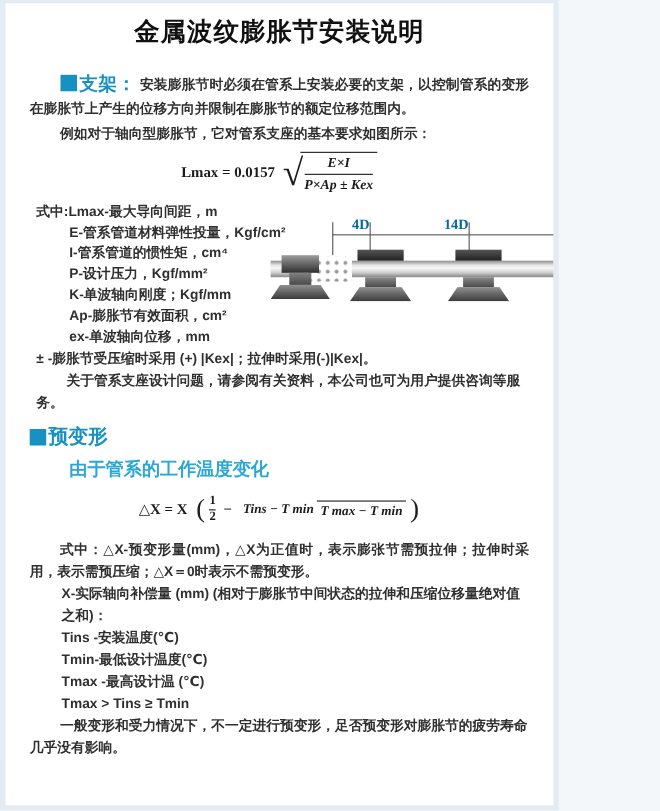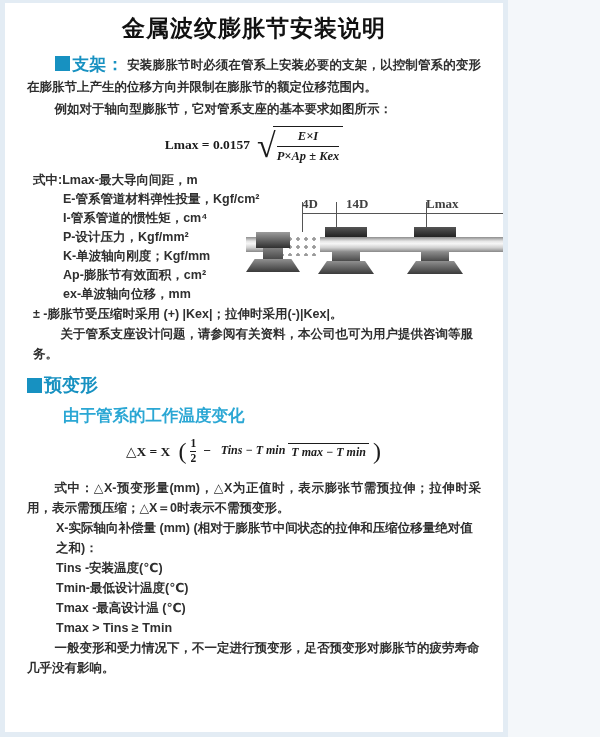--- a/index.html
+++ b/index.html
@@ -26,21 +26,21 @@
     font-size:23px;line-height:30px;
     text-align:center;color:#111;
     font-weight:bold;letter-spacing:1px;
   }
   .body-text{
     font-size:12.5px;font-weight:600;line-height:22px;
     color:var(--text);margin:0;
   }
   .justify{text-align:justify;}
   .indent{text-indent:2.2em;}
-  p.first-para{margin-top:11px;}
+  p.first-para{margin-top:23px;}
   .sec-head-inline{
     color:var(--heading-blue);
     font-size:17px;font-weight:bold;
     vertical-align:-1px;
   }
   .sq{
     display:inline-block;width:15px;height:15px;
     background:var(--heading-blue);
     margin-right:2px;vertical-align:-2px;
   }
@@ -95,26 +95,26 @@
   
   .notes .note{font-size:12.5px;font-weight:600;line-height:20px;margin:0;}
   .notes .note.hang{margin-left:29px;}
   .notes .note.para{text-indent:2.2em;}
   
   .diagram{position:absolute;left:241px;top:196px;width:354px;height:96px;}
   .dim-hline{position:absolute;top:14px;left:56px;width:237px;height:0;border-top:1.2px solid #555;}
   .tick{position:absolute;top:3px;width:0;height:30px;border-left:1.2px solid #555;}
   .tick.t1{left:56px;} .tick.t2{left:90px;} .tick.t3{left:180px;} .tick.t4{left:293px;}
   .dim-label{
-    position:absolute;top:-2px;text-align:left;
+    position:absolute;top:-2px;text-align:right;
     font-family:"Liberation Serif","DejaVu Serif",serif;
-    font-weight:bold;font-size:13px;color:#404040;line-height:14px;
+    font-weight:bold;font-size:13px;color:#0369a1;line-height:14px;
   }
   .dim-label.l1{left:56px;width:34px;}
-  .dim-label.l2{left:100px;width:90px;}
+  .dim-label.l2{left:90px;width:90px;}
   .dim-label.l3{left:180px;width:113px;}
   .pipe{
     position:absolute;top:38px;left:0;width:354px;height:15px;
     background:linear-gradient(to bottom,#8d8d8d 0%,#e6e6e6 28%,#f6f6f6 45%,#cfcfcf 72%,#878787 100%);
   }
   .bellows{
     position:absolute;top:34px;left:30px;width:44px;height:23px;
     background-color:#ffffff;
     background-image:radial-gradient(circle,#9a9a9a 1.5px,rgba(0,0,0,0) 2.1px);
     background-size:8px 8px;background-position:2px 2px;

